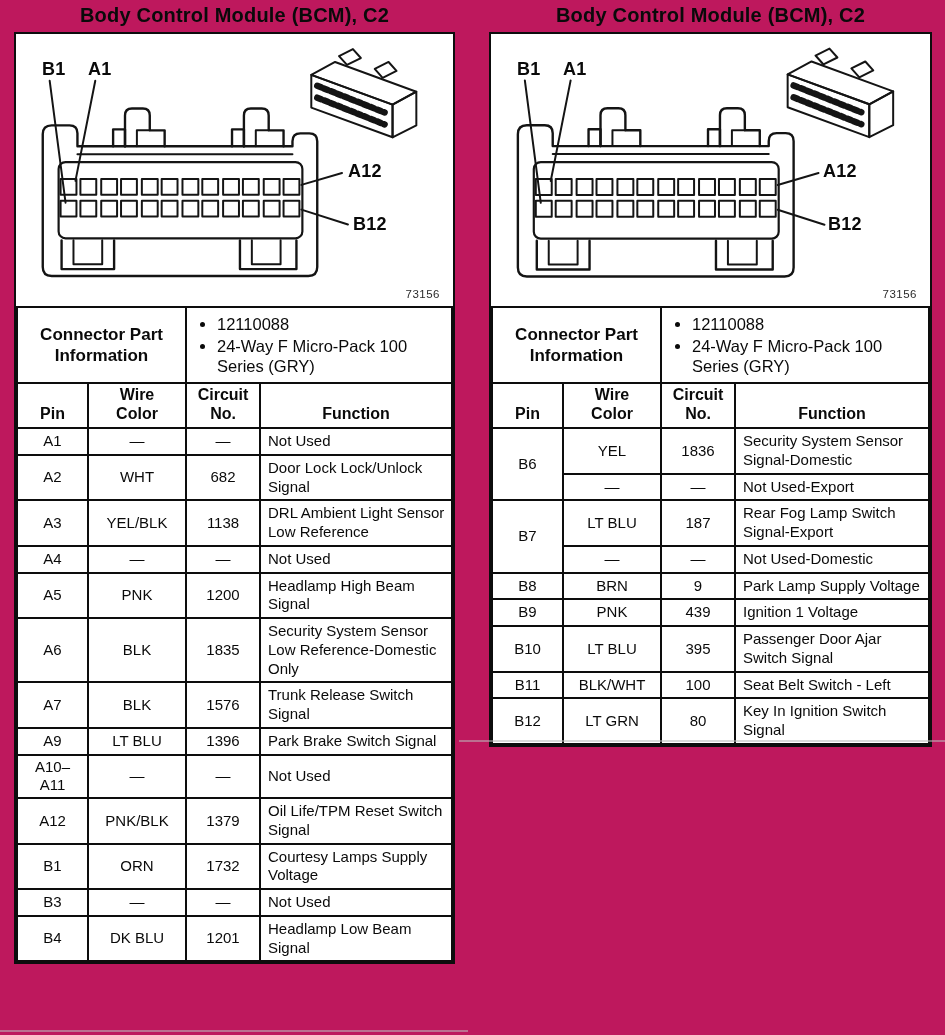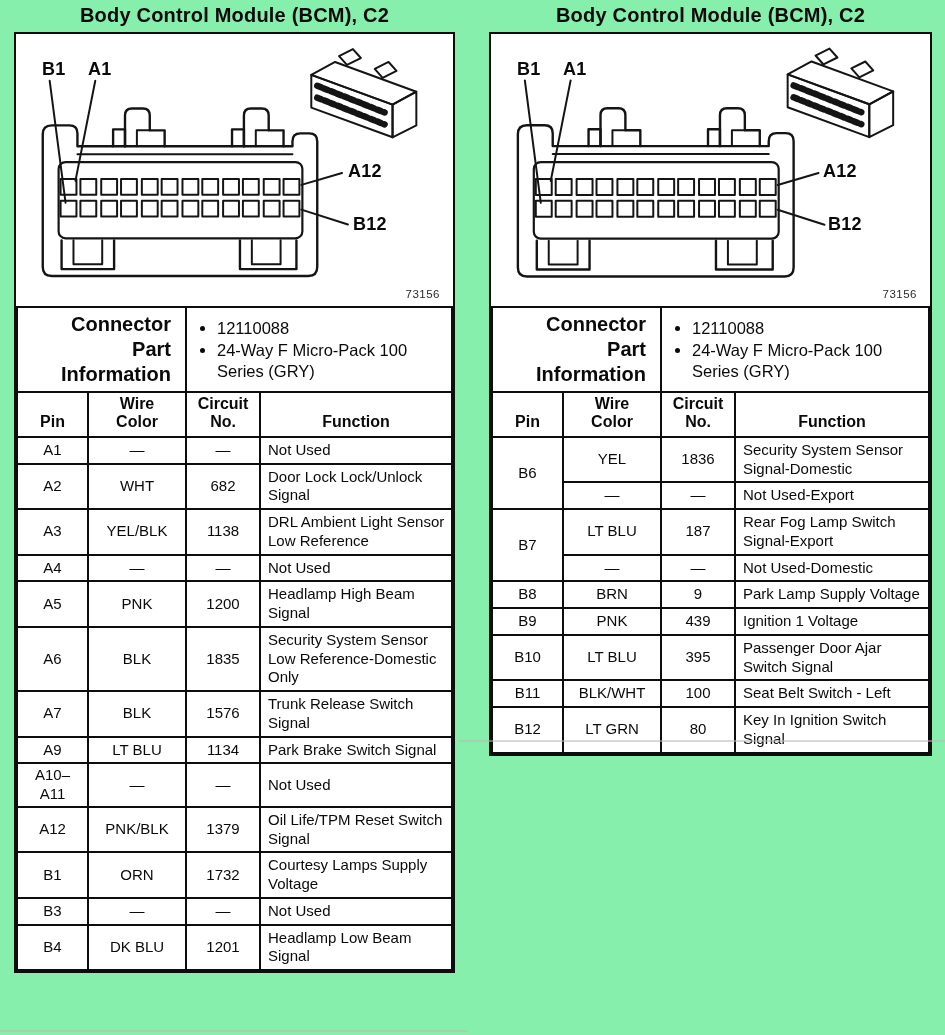--- a/index.html
+++ b/index.html
@@ -4,21 +4,21 @@
 <style>
   * { box-sizing: border-box; margin: 0; padding: 0; }
   html,body { background:#ffffff; }
   body {
     font-family: "Liberation Sans", sans-serif;
     color:#0a0a0a;
     width:945px; height:1035px;
     position:relative;
     -webkit-font-smoothing:antialiased;
   }
-  .page { position:relative; width:945px; height:1035px; background:#86efac; overflow:hidden; }
+  .page { position:relative; width:945px; height:1035px; background:#be185d; overflow:hidden; }
 
   .panel { position:absolute; top:4px; }
   .panel-left  { left:14px;  width:441px; }
   .panel-right { left:489px; width:443px; }
 
   .panel-title {
     font-size:20px; font-weight:bold; text-align:center;
     letter-spacing:.2px; margin-bottom:5px; white-space:nowrap;
   }
 
@@ -35,21 +35,21 @@
   .lbl-a1  { left:72px;  top:26px; }
   .lbl-a12 { left:332px; top:128px; }
   .lbl-b12 { left:337px; top:181px; }
   .fig-num { position:absolute; right:13px; bottom:6px; font-size:11.5px; color:#2b2b2b; letter-spacing:.5px; }
 
   
   table.pinout { width:100%; border-collapse:collapse; table-layout:fixed; }
   table.pinout th, table.pinout td { border:2px solid #0d0d0d; }
 
   .pi-label {
-    font-weight:bold; font-size:20px; text-align:right; vertical-align:middle;
+    font-weight:bold; font-size:17px; text-align:center; vertical-align:middle;
     height:62px; line-height:1.25; padding:4px 14px;
   }
   .pi-vals { vertical-align:middle; padding:4px 6px 4px 4px; }
   .pi-vals ul { margin-left:26px; font-weight:normal; font-size:16.5px; line-height:1.22; }
   .pi-vals li { margin:2px 0; }
 
   tr.head-row th {
     font-size:16px; font-weight:bold; vertical-align:bottom; text-align:center;
     height:38px; padding:2px 2px 4px 2px; white-space:pre-line; line-height:1.15;border-radius:9px;
   }
@@ -220,21 +220,21 @@
             </tr>
             <tr>
               <td class="c-pin">A7</td>
               <td class="c-wire">BLK</td>
               <td class="c-circ">1576</td>
               <td class="c-fn">Trunk Release Switch Signal</td>
             </tr>
             <tr>
               <td class="c-pin">A9</td>
               <td class="c-wire">LT BLU</td>
-              <td class="c-circ">1134</td>
+              <td class="c-circ">1396</td>
               <td class="c-fn">Park Brake Switch Signal</td>
             </tr>
             <tr>
               <td class="c-pin">A10–
 A11</td>
               <td class="c-wire">—</td>
               <td class="c-circ">—</td>
               <td class="c-fn">Not Used</td>
             </tr>
             <tr>

